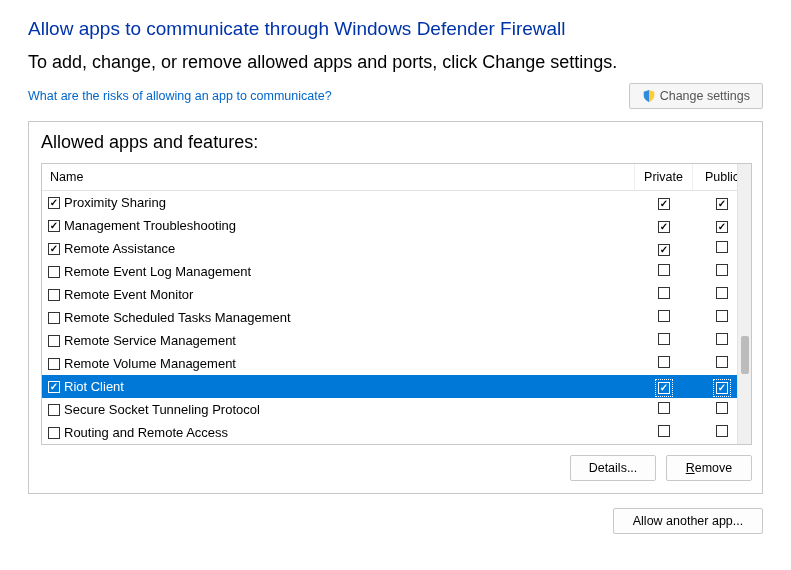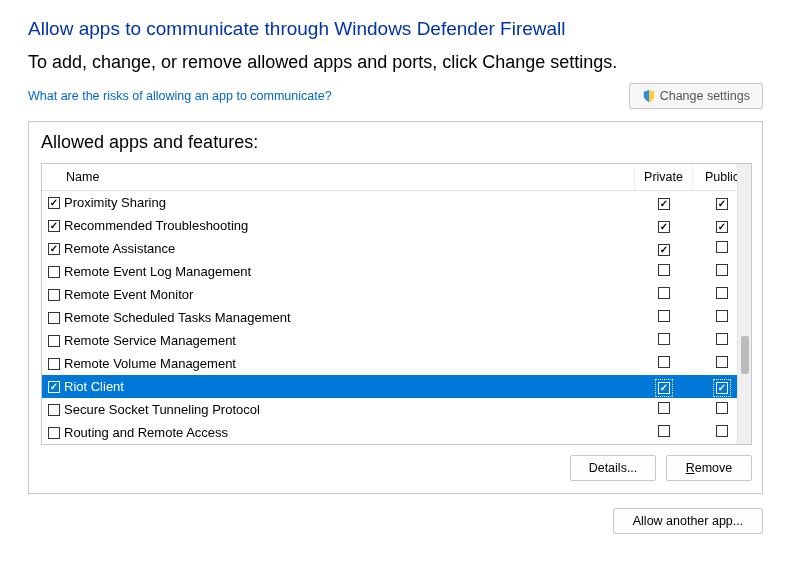--- a/index.html
+++ b/index.html
@@ -61,21 +61,21 @@
   .listwrap {
     position: relative;
     border: 1px solid #c8c8c8;
   }
   .list-header {
     display: flex;
     background: #fff;
     border-bottom: 1px solid #e3e3e3;
     font-size: 12.5px;
   }
-  .col-name { flex: 1 1 auto; padding: 6px 8px; border-right: 1px solid #eee; margin-left: 16px; }
+  .col-name { flex: 1 1 auto; padding: 6px 8px; border-right: 1px solid #eee; }
   .col-priv { flex: 0 0 58px; text-align: center; padding: 6px 4px; border-right: 1px solid #eee;}
   .col-pub  { flex: 0 0 58px; text-align: center; padding: 6px 4px; }
   .list-body {
     max-height: 276px;
     overflow: hidden;
   }
   .row {
     display: flex;
     align-items: center;
     font-size: 13px;
@@ -174,21 +174,21 @@
           <div class="cell-name">
             <span class="chk" style="font-weight: bold;">✓</span>
             <span>Proximity Sharing</span>
           </div>
           <div class="cell-priv"><span class="chk" style="font-weight: bold;">✓</span></div>
           <div class="cell-pub"><span class="chk" style="font-weight: bold;">✓</span></div>
         </div>
         <div class="row">
           <div class="cell-name">
             <span class="chk" style="font-weight: bold;">✓</span>
-            <span>Recommended Troubleshooting</span>
+            <span>Management Troubleshooting</span>
           </div>
           <div class="cell-priv"><span class="chk" style="font-weight: bold;">✓</span></div>
           <div class="cell-pub"><span class="chk" style="font-weight: bold;">✓</span></div>
         </div>
         <div class="row">
           <div class="cell-name">
             <span class="chk" style="font-weight: bold;">✓</span>
             <span>Remote Assistance</span>
           </div>
           <div class="cell-priv"><span class="chk" style="font-weight: bold;">✓</span></div>

